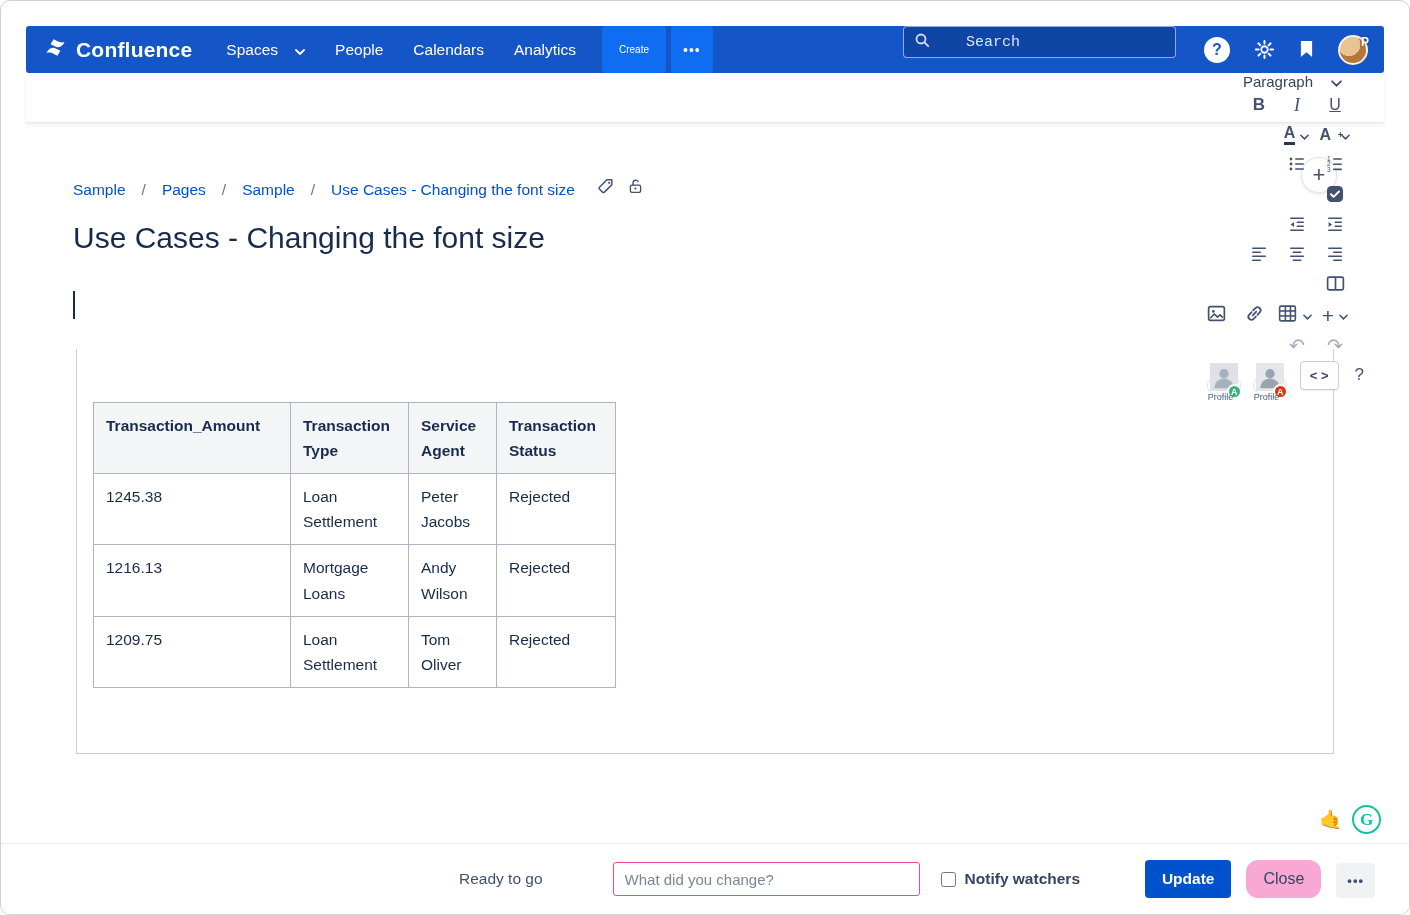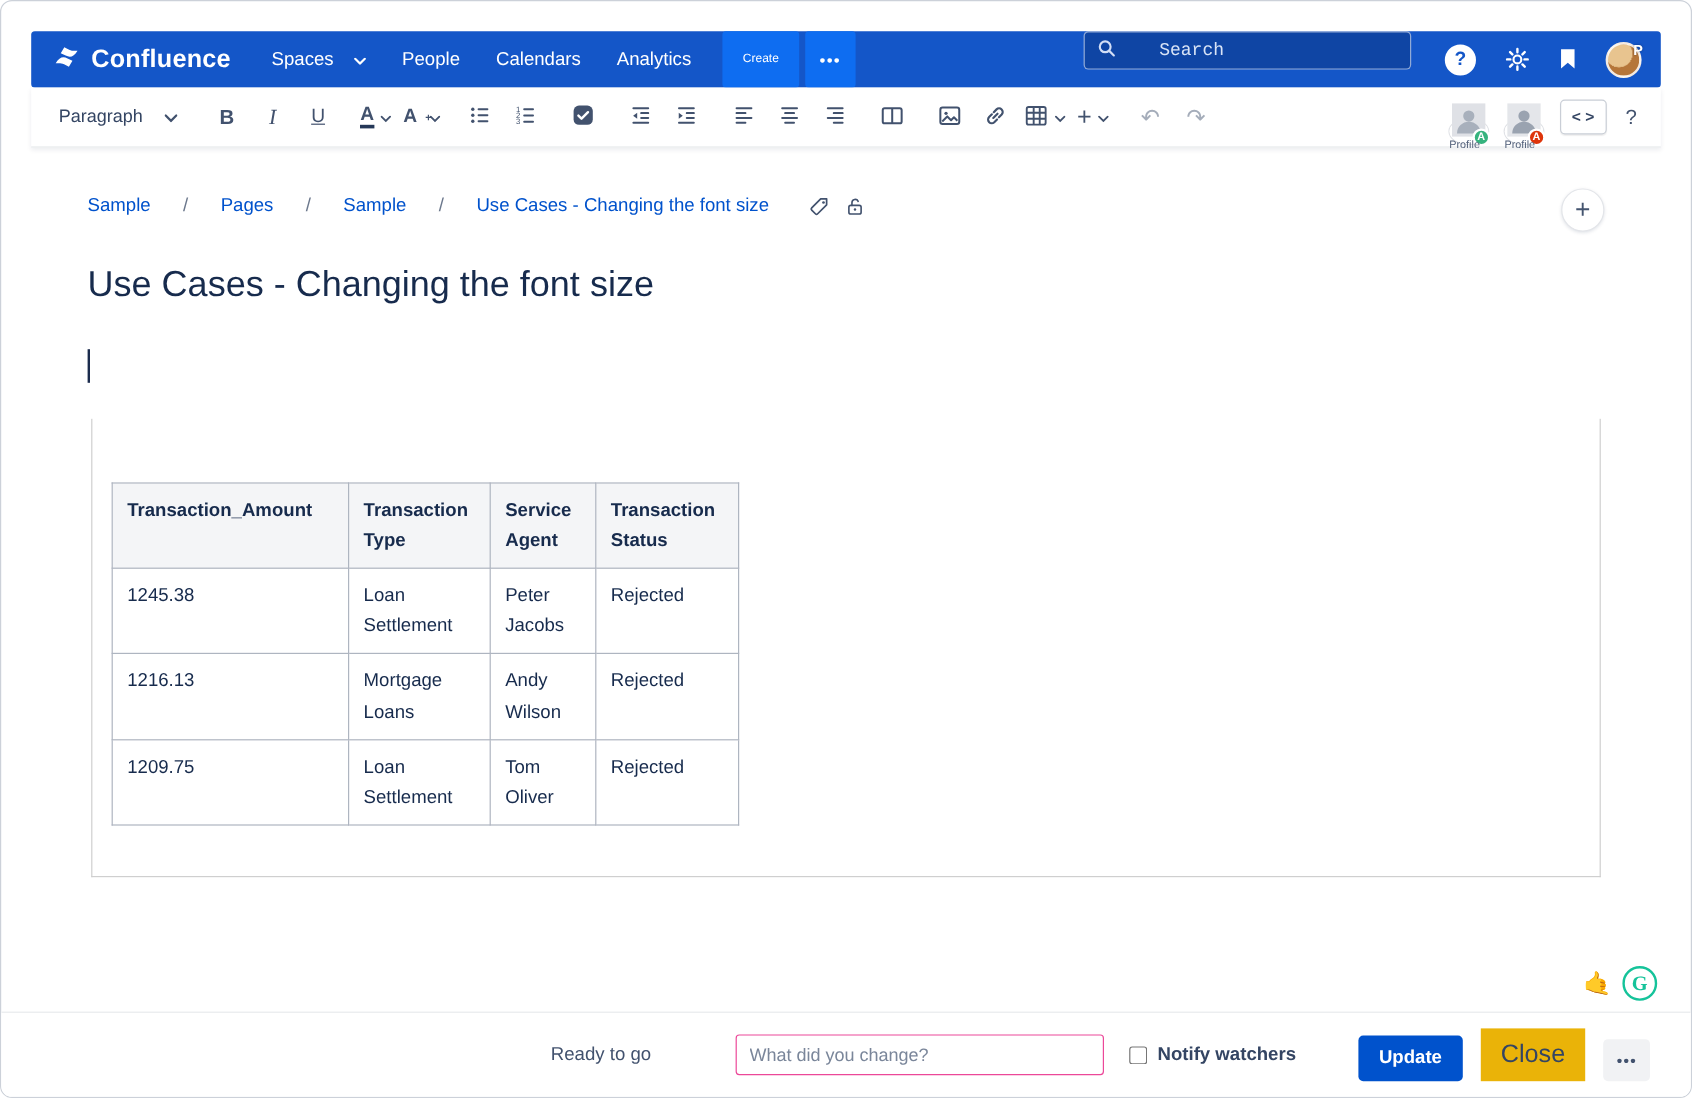--- a/index.html
+++ b/index.html
@@ -51,22 +51,22 @@
     border: 2px solid rgba(255,255,255,.85); cursor: pointer;
   }
   .avatar span {
     position: absolute; right: -3px; top: -2px; color: #fff; font-size: 12px; font-weight: 700;
     text-shadow: 0 0 2px rgba(0,0,0,.4);
   }
 
   
   .toolbar {
     position: absolute; left: 25px; right: 25px; top: 72px; height: 50px;
-    background: #fff; display: flex; align-items: center; padding: 0 20px 0 23px;
-    border-bottom: 1px solid #E7E9EC; box-shadow: 0 2px 4px rgba(9,30,66,.08); z-index: 6;
+    background: #fff; display: flex; align-items: flex-end; padding: 0 20px 0 23px;
+    border-bottom: 1px solid #E7E9EC; box-shadow: 0 2px 4px rgba(9,30,66,.08); z-index: 6; flex-direction: column;
   }
   .para-select { display: flex; align-items: center; gap: 18px; font-size: 15px; color: #344563; margin-right: 22px; cursor: pointer; }
   .tb-btn {
     min-width: 30px; height: 30px; display: flex; align-items: center; justify-content: center;
     color: #42526E; border-radius: 3px; margin: 0 4px; cursor: pointer; background: none; border: none;
     font-family: inherit; gap: 5px;
   }
   .tb-group { display: flex; align-items: center; margin-right: 10px; }
   .glyph-b { font-weight: 700; font-size: 17px; color: #42526E; }
   .glyph-i { font-style: italic; font-family: "Liberation Serif", serif; font-size: 18px; color: #42526E; }
@@ -89,42 +89,42 @@
   .collab-caption { position: absolute; top: 29px; left: 0; font-size: 9px; color: #505F79; }
   .source-btn {
     background: #fff; border: 1px solid #C9CED6; border-radius: 4px; padding: 6px 9px;
     font-size: 13px; font-weight: 700; color: #344563; cursor: pointer; box-shadow: 0 1px 1px rgba(0,0,0,.07);
     font-family: inherit; position: relative; top: -3px;
   }
   .tb-help { font-size: 17px; color: #42526E; cursor: pointer; position: relative; top: -3px; }
 
   
   .content { position: absolute; top: 122px; left: 25px; right: 25px; bottom: 72px; background: #fff; }
-  .breadcrumb-row { display: flex; align-items: flex-start; gap: 27px; margin: 40px 47px 0 47px; font-size: 15.5px; }
+  .breadcrumb-row { display: flex; align-items: flex-end; gap: 16px; margin: 40px 47px 0 47px; font-size: 15.5px; }
   .crumb { color: #0052CC; cursor: pointer; white-space: nowrap; }
   .crumb-sep { color: #6B778C; }
   .crumb-icons { display: flex; align-items: center; gap: 12px; margin-left: 6px; }
   .add-circle {
     margin-left: auto; width: 36px; height: 36px; border-radius: 50%;
     border: 1px solid #E3E5E9; box-shadow: 0 1px 3px rgba(9,30,66,.13);
     display: flex; align-items: center; justify-content: center;
     color: #44546F; font-size: 22px; font-weight: 400; cursor: pointer; background: #fff;
     position: relative; top: -6px;
   }
   .page-title { margin: 22px 47px 0; font-size: 30px; font-weight: 400; color: #172B4D; cursor: text; }
   .caret { margin: 36px 0 0 47px; width: 2px; height: 28px; background: #1B2B4D; }
 
   .macro { margin: 30px 50px 0; }
   .macro-header {
     display: flex; align-items: center; gap: 9px; background: #F5F5F5;
     border: 1px solid #CFCFCF; padding: 5px 10px; font-size: 13.5px; cursor: pointer;
   }
   .macro-name { color: #333; font-weight: 700; white-space: nowrap; }
   .macro-params { color: #8A8A8A; }
-  .macro-body { border: 1px solid #CFCFCF; border-top: none; padding: 53px 16px 42px; background: #fff; }
+  .macro-body { border: 1px solid #CFCFCF; border-top: none; padding: 53px 16px 65px; background: #fff; }
 
   table.data { border-collapse: collapse; font-size: 15.5px; color: #172B4D; table-layout: fixed; }
   table.data th, table.data td {
     border: 1px solid #AEB5C0; text-align: left; vertical-align: top;
     padding: 10px 12px; line-height: 1.62; overflow-wrap: break-word;
   }
   table.data th { background: #F4F5F7; font-weight: 700; }
 
   
   .footer {
@@ -138,22 +138,22 @@
   }
   .comment-input::placeholder { color: #7A869A; }
   .notify { margin-left: 21px; display: flex; align-items: center; gap: 9px; font-size: 15.5px; color: #344563; font-weight: 600; cursor: pointer; }
   .notify input { width: 15px; height: 15px; cursor: pointer; }
   .footer-right { margin-left: auto; margin-right: 34px; display: flex; align-items: flex-end; gap: 15px; }
   .update-btn {
     background: #0052CC; color: #fff; border: none; border-radius: 4px; padding: 10px 17px;
     font-size: 15.5px; font-weight: 600; cursor: pointer; font-family: inherit;
   }
   .close-btn {
-    background: #eab308; color: #344563; border: none; border-radius: 0; padding: 10px 17px;
-    font-size: 21px; cursor: pointer; font-family: inherit;
+    background: #f9a8d4; color: #344563; border: none; border-radius: 12px; padding: 10px 17px;
+    font-size: 16px; cursor: pointer; font-family: inherit;
   }
   .footer-more-btn {
     background: #F1F2F4; color: #42526E; border: none; border-radius: 4px; padding: 10px 11px;
     font-size: 13px; font-weight: 700; letter-spacing: 1px; cursor: pointer; font-family: inherit;
   }
   .grammarly-cluster { position: absolute; right: 28px; bottom: 80px; display: flex; align-items: center; gap: 9px; z-index: 8; }
   .tone-emoji { font-size: 19px; }
   .g-circle {
     width: 29px; height: 29px; border-radius: 50%; background: #fff; border: 2.5px solid #15C39A;
     color: #15C39A; display: flex; align-items: center; justify-content: center;

